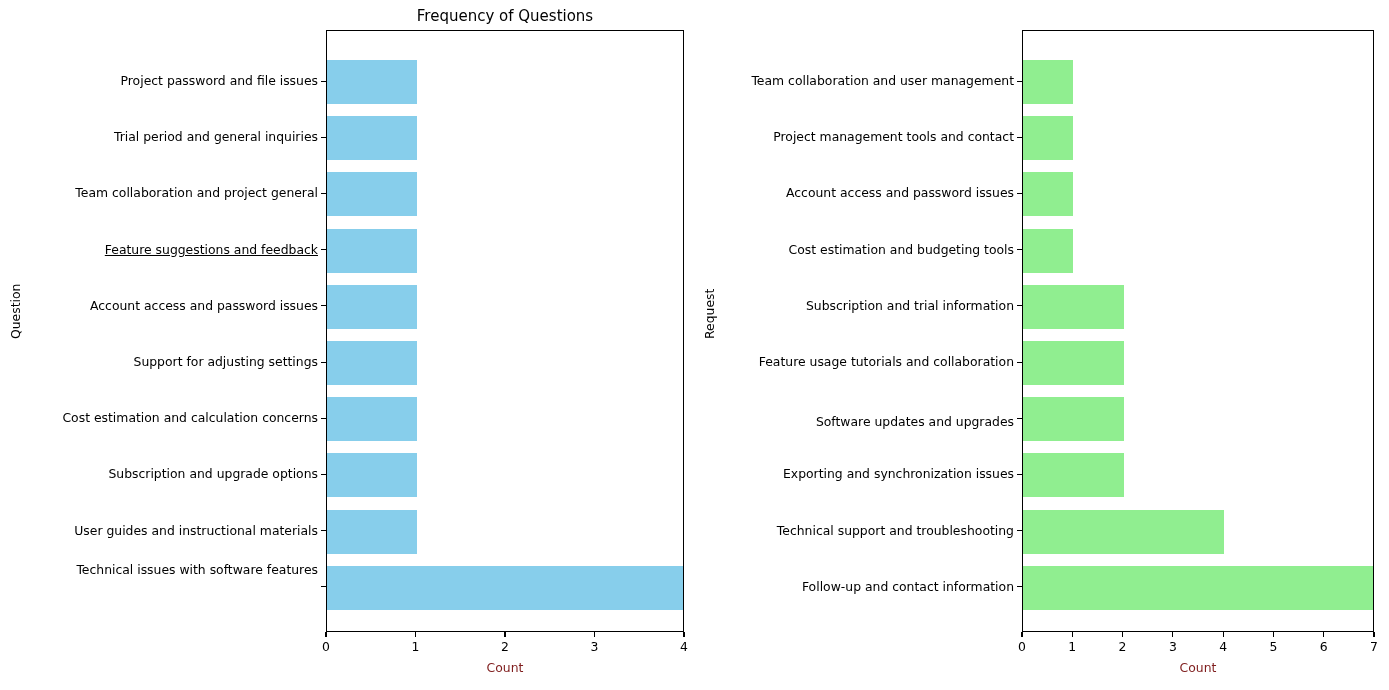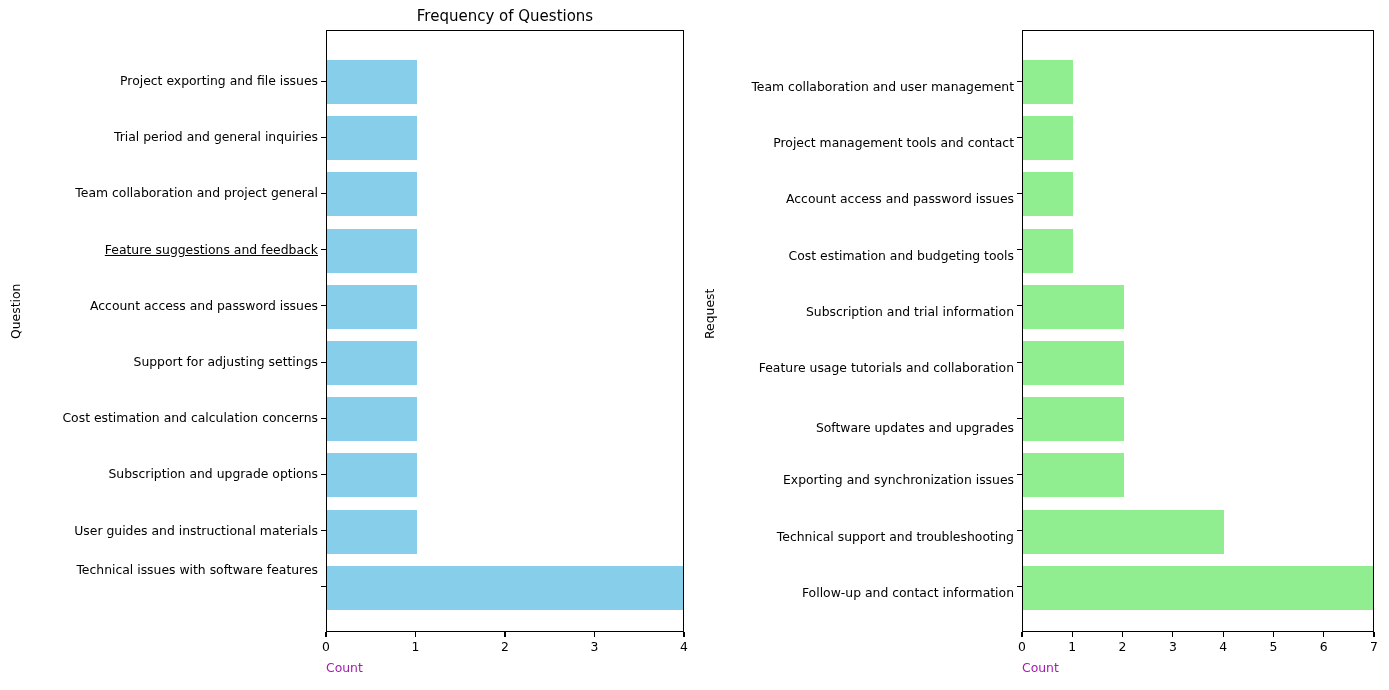--- a/index.html
+++ b/index.html
@@ -91,22 +91,22 @@
     position: absolute;
     width: 1.2px;
     height: 5px;
     background: #000000;
   }
 
   .xaxis-title {
     position: absolute;
     font-size: 12.4px;
     line-height: 16px;
-    text-align: left;
-    color: #a21caf;
+    text-align: center;
+    color: #7f1d1d;
     white-space: nowrap;
   }
   .yaxis-title {
     position: absolute;
     font-size: 12.4px;
     line-height: 16px;
     color: #000000;
     white-space: nowrap;
     transform-origin: 50% 50%;
     transform: rotate(-90deg);
@@ -116,21 +116,21 @@
 <body>
 
 <div class="figure">
 
   <div class="subplot" id="subplot-questions">
     <div class="chart-title" id="title-questions" style="left: 326px; width: 358px;">Frequency of Questions</div>
 
     <div class="yaxis-title" id="ytitle-questions" style="left: 8px; top: 323px; width: 16px; text-align: center;">Question</div>
 
     <div class="ytick-labels" id="yticks-questions" style="left: 0px; top: 0px; width: 318px; height: 690px;">
-        <div class="ytick-label" style="top: 74px;">Project exporting and file issues</div>
+        <div class="ytick-label" style="top: 74px;">Project password and file issues</div>
         <div class="ytick-label" style="top: 130.2px;">Trial period and general inquiries</div>
         <div class="ytick-label" style="top: 186.4px;">Team collaboration and project general</div>
         <div class="ytick-label" style="top: 242.6px; text-decoration: underline;">Feature suggestions and feedback</div>
         <div class="ytick-label" style="top: 298.8px;">Account access and password issues</div>
         <div class="ytick-label" style="top: 355px;">Support for adjusting settings</div>
         <div class="ytick-label" style="top: 411.2px;">Cost estimation and calculation concerns</div>
         <div class="ytick-label" style="top: 467.4px;">Subscription and upgrade options</div>
         <div class="ytick-label" style="top: 523.6px;">User guides and instructional materials</div>
         <div class="ytick-label" style="top: 563px;">Technical issues with software features</div>
       </div>
@@ -173,21 +173,21 @@
       <div class="ytick-mark" style="left: 321px; top: 417.7px;"></div>
       <div class="ytick-mark" style="left: 321px; top: 473.9px;"></div>
       <div class="ytick-mark" style="left: 321px; top: 530.1px;"></div>
       <div class="ytick-mark" style="left: 321px; top: 586.3px;"></div>
     </div>
 
   <div class="subplot" id="subplot-requests">
 
     <div class="yaxis-title" id="ytitle-requests" style="left: 8px; top: 323px; width: 16px; text-align: center;">Request</div>
 
-    <div class="ytick-labels" id="yticks-requests" style="left: 0px; top: 0px; width: 320px; height: 512px; margin-top: 6px;">
+    <div class="ytick-labels" id="yticks-requests" style="left: 0px; top: 0px; width: 320px; height: 512px;">
         <div class="ytick-label" style="top: 74px;">Team collaboration and user management</div>
         <div class="ytick-label" style="top: 130.2px;">Project management tools and contact</div>
         <div class="ytick-label" style="top: 186.4px;">Account access and password issues</div>
         <div class="ytick-label" style="top: 242.6px;">Cost estimation and budgeting tools</div>
         <div class="ytick-label" style="top: 298.8px;">Subscription and trial information</div>
         <div class="ytick-label" style="top: 355px;">Feature usage tutorials and collaboration</div>
         <div class="ytick-label" style="top: 415px;">Software updates and upgrades</div>
         <div class="ytick-label" style="top: 467.4px;">Exporting and synchronization issues</div>
         <div class="ytick-label" style="top: 523.6px;">Technical support and troubleshooting</div>
         <div class="ytick-label" style="top: 579.8px;">Follow-up and contact information</div>

